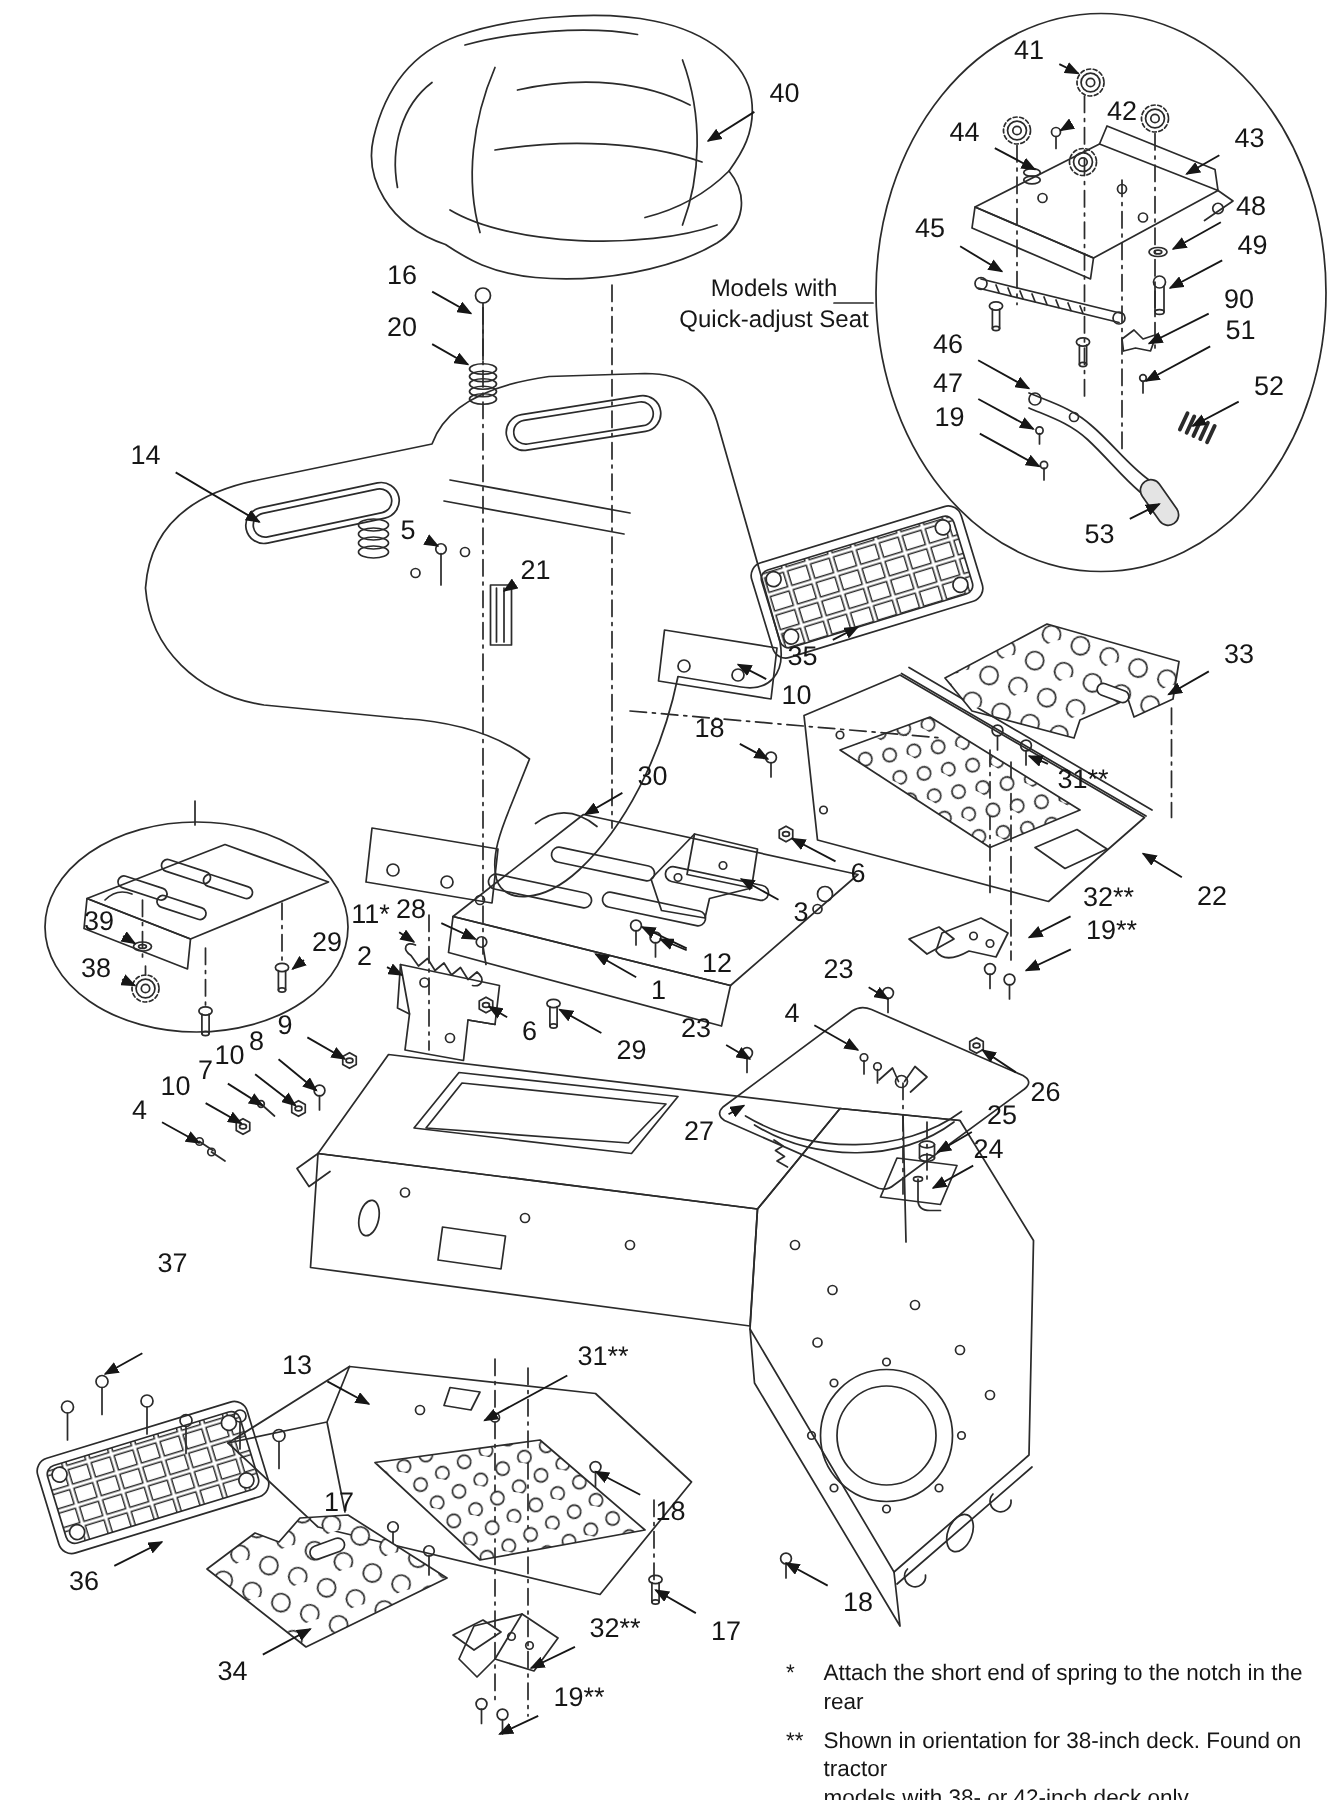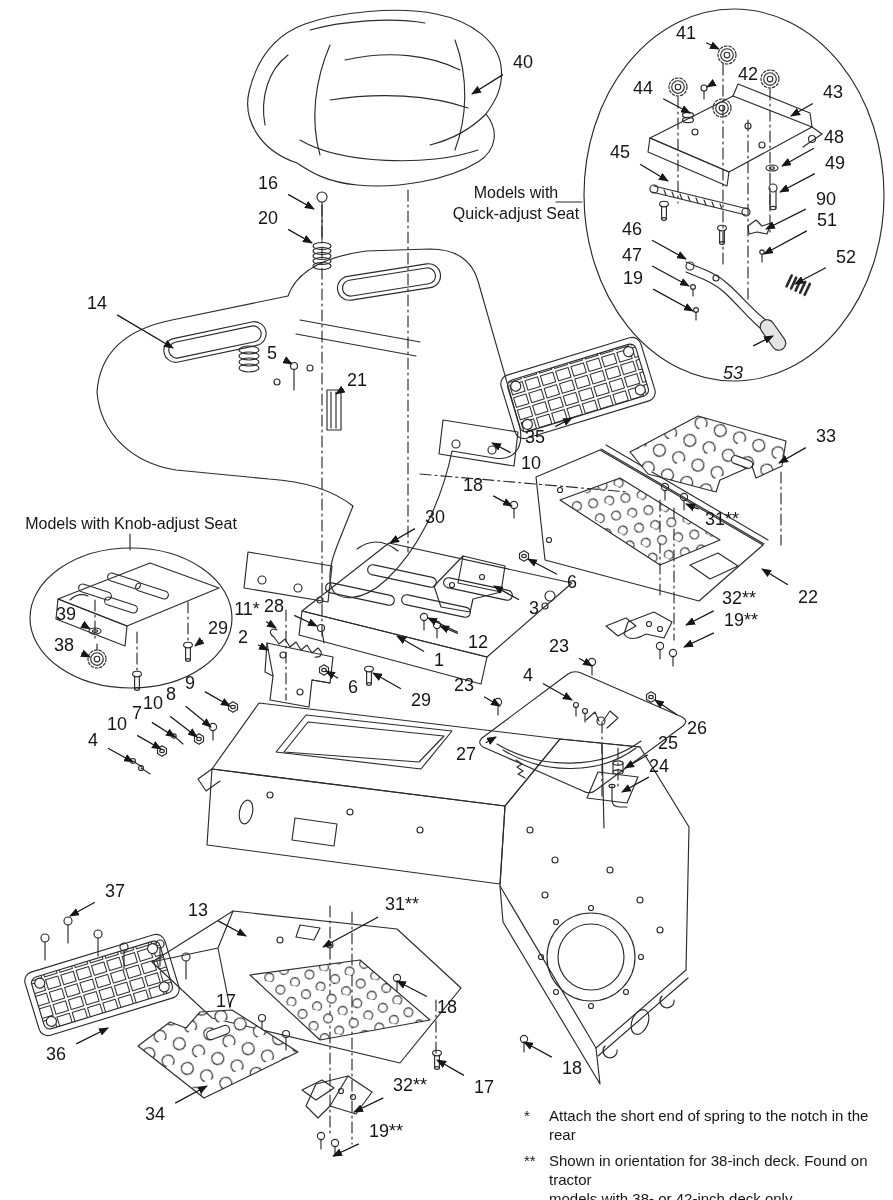--- a/index.html
+++ b/index.html
@@ -532,21 +532,21 @@
       <div class="callout" style="left: 697px; top: 728px;">26</div>
       <div class="callout" style="left: 668px; top: 743px;">25</div>
       <div class="callout" style="left: 659px; top: 766px;">24</div>
       <div class="callout" style="left: 466px; top: 754px;">27</div>
       <div class="callout" style="left: 190px; top: 683px;">9</div>
       <div class="callout" style="left: 171px; top: 694px;">8</div>
       <div class="callout" style="left: 153px; top: 703px;">10</div>
       <div class="callout" style="left: 137px; top: 713px;">7</div>
       <div class="callout" style="left: 117px; top: 724px;">10</div>
       <div class="callout" style="left: 93px; top: 740px;">4</div>
-      <div class="callout" style="left: 115px; top: 891px;">37</div>
+      <div class="callout" style="left: 115px; top: 842px;">37</div>
       <div class="callout" style="left: 198px; top: 910px;">13</div>
       <div class="callout" style="left: 226px; top: 1001px;">17</div>
       <div class="callout" style="left: 56px; top: 1054px;">36</div>
       <div class="callout" style="left: 155px; top: 1114px;">34</div>
       <div class="callout" style="left: 402px; top: 904px;">31**</div>
       <div class="callout" style="left: 447px; top: 1007px;">18</div>
       <div class="callout" style="left: 484px; top: 1087px;">17</div>
       <div class="callout" style="left: 410px; top: 1085px;">32**</div>
       <div class="callout" style="left: 386px; top: 1131px;">19**</div>
       <div class="callout" style="left: 572px; top: 1068px;">18</div>
@@ -556,32 +556,29 @@
       <div class="callout" style="left: 643px; top: 88px;">44</div>
       <div class="callout" style="left: 620px; top: 152px;">45</div>
       <div class="callout" style="left: 834px; top: 137px;">48</div>
       <div class="callout" style="left: 835px; top: 163px;">49</div>
       <div class="callout" style="left: 826px; top: 199px;">90</div>
       <div class="callout" style="left: 827px; top: 220px;">51</div>
       <div class="callout" style="left: 846px; top: 257px;">52</div>
       <div class="callout" style="left: 632px; top: 229px;">46</div>
       <div class="callout" style="left: 632px; top: 255px;">47</div>
       <div class="callout" style="left: 633px; top: 278px;">19</div>
-      <div class="callout" style="left: 733px; top: 373px; font-style: italic;">53</div>
+      <div class="callout" style="left: 733px; top: 356px;">53</div>
       <div class="callout" style="left: 66px; top: 614px;">39</div>
       <div class="callout" style="left: 64px; top: 645px;">38</div>
       <div class="callout" style="left: 218px; top: 628px;">29</div>
     </div>
 
   <div class="caption" style="left:516px;top:204px;">
     <span>Models with</span><br>
     <span>Quick-adjust Seat</span>
-  </div>
-  <div class="caption" style="left:131px;top:524px;">
-    <span>Models with Knob-adjust Seat</span>
   </div>
 
   <div class="footnote" style="left:524px;top:1106px;width:360px;">
     <span class="fn-marker">*</span>
     <span class="fn-text">
       <span>Attach the short end of spring to the notch in the rear</span><br>
     </span>
   </div>
   <div class="footnote" style="left:524px;top:1151px;width:360px;">
     <span class="fn-marker">**</span>

